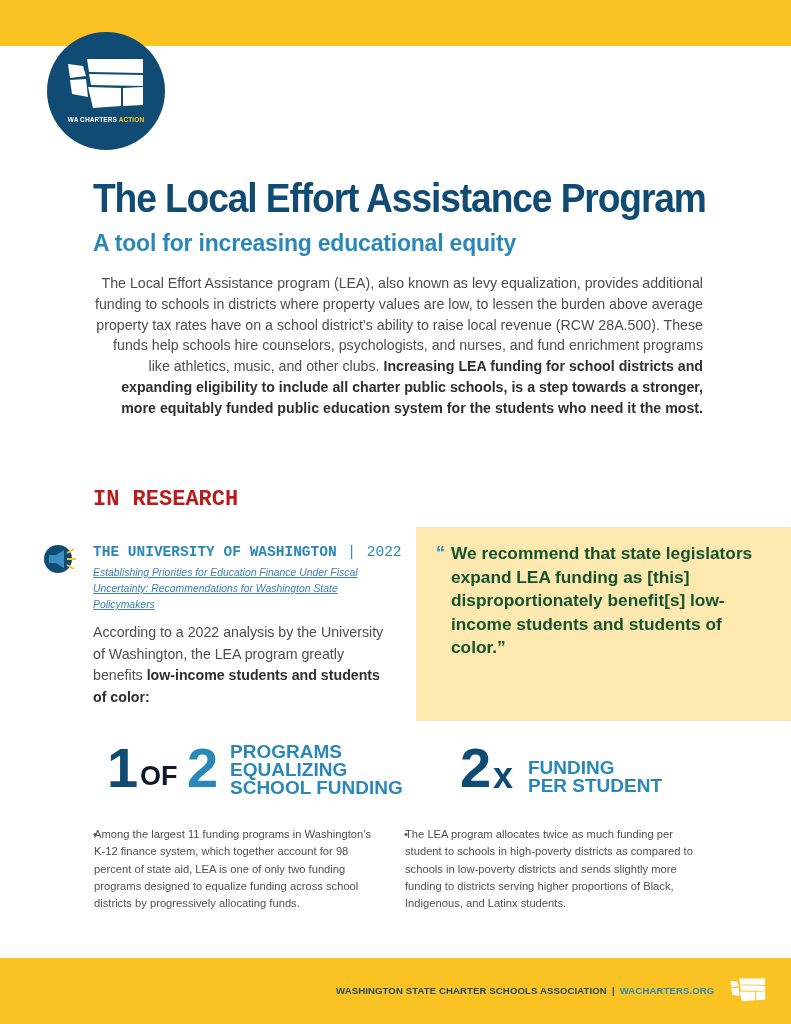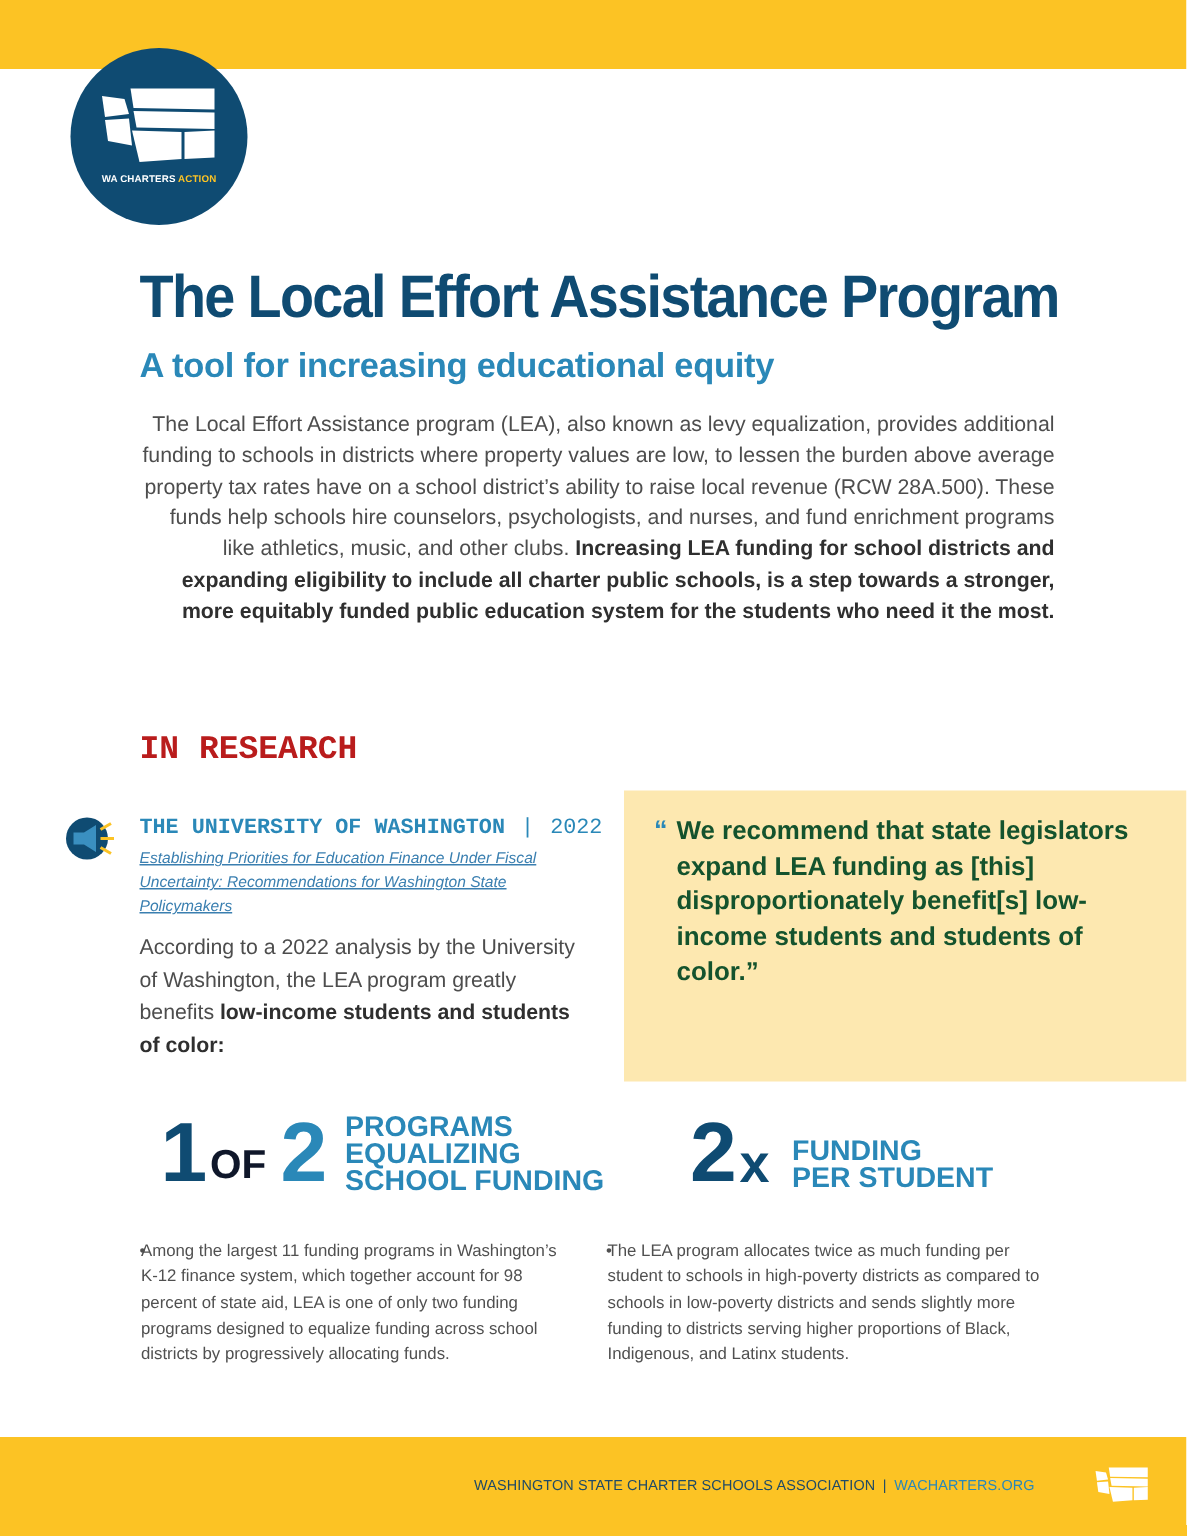--- a/index.html
+++ b/index.html
@@ -48,21 +48,21 @@
   .stat2 { left:460px; top:740px; }
   .stat2 .n1 { left:0; top:0; color:#0f4b72; }
   .stat2 .x { left:33px; top:18px; font-size:36px; line-height:36px; color:#0f4b72; letter-spacing:0; }
   .stat2 .stat-label { left:68px; top:19px; }
   .bullet { position:absolute; font-family:"Liberation Sans", sans-serif; font-size:11.2px; line-height:17.3px; color:#505050; }
   .bullet1 { left:93px; top:826px; width:290px; }
   .bullet2 { left:404px; top:826px; width:300px; }
   .bullet .dot { position:absolute; left:0; top:0; }
   .bullet .txt { display:block; margin-left:1px; }
   .footer { position:absolute; left:0; top:958px; width:791px; height:66px; background:#fcc324; }
-  .footer-org { position:absolute; left:316px; top:27px; font-family:"Liberation Sans", sans-serif; font-weight:normal;
+  .footer-org { position:absolute; left:336px; top:27px; font-family:"Liberation Sans", sans-serif; font-weight:bold;
                 font-size:9.6px; color:#1f4a66; white-space:nowrap; letter-spacing:0.1px; }
   .footer-org .sep { margin:0 5px; color:#1f4a66; }
   .footer-org .url { color:#2a88b8; }
   .footer-map { position:absolute; left:728px; top:19px; }
 </style>
 </head>
 <body>
 
 <div class="topbar"></div>
 

